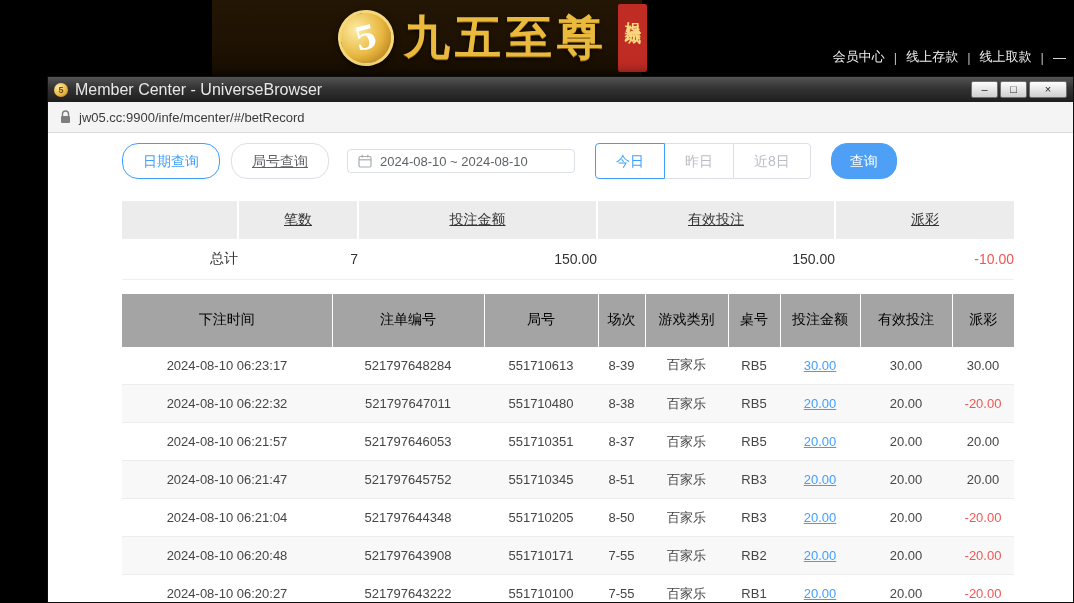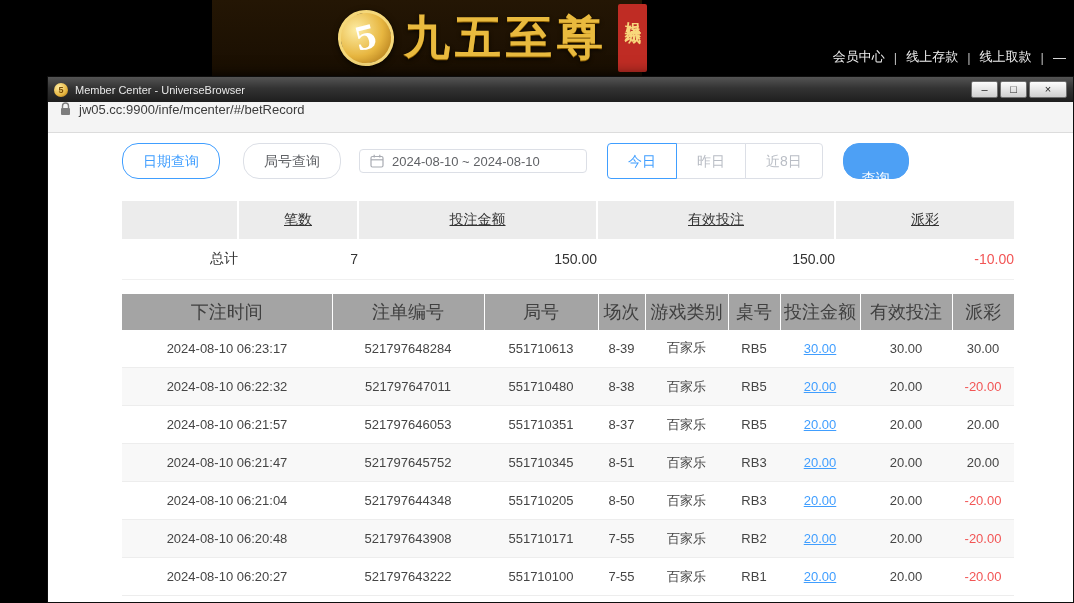--- a/index.html
+++ b/index.html
@@ -30,66 +30,66 @@
 
   
   .browser-window { position:absolute; left:47px; top:76px; width:1027px; height:527px;
     background:#fff; border:1px solid #0e0e0e; box-shadow:0 0 14px rgba(0,0,0,.75);
     display:flex; flex-direction:column; }
   .title-bar { height:25px; background:linear-gradient(180deg,#545454 0%,#333 45%,#1e1e1e 100%);
     display:flex; align-items:center; padding:0 6px; flex:0 0 auto; }
   .fav { width:14px; height:14px; border-radius:50%; flex:0 0 auto;
     background:radial-gradient(circle at 35% 30%, #fdeca3, #e7b640 60%, #a36a10);
     color:#7a4a00; font-size:9px; font-weight:bold; text-align:center; line-height:14px; }
-  .win-title { color:#e8e8e8; font-size:11px; margin-left:7px; flex:1 1 auto;
+  .win-title { color:#e8e8e8; font-size:16px; margin-left:7px; flex:1 1 auto;
     white-space:nowrap; overflow:hidden; }
   .win-btns { display:flex; gap:2px; flex:0 0 auto; }
   .win-btn { height:17px; min-width:27px; padding:0 4px; text-align:center;
     background:linear-gradient(180deg,#fdfdfd,#cfcfcf); border:1px solid #6f6f6f;
     border-radius:2px; color:#222; font-size:11px; line-height:15px; cursor:pointer; }
   .win-btn.close { min-width:38px; }
 
   .url-bar { height:31px; background:#f4f4f4; border-bottom:1px solid #dcdcdc;
-    display:flex; padding:0 12px; flex:0 0 auto; }
+    display:flex; align-items:center; padding:0 12px; flex:0 0 auto; }
   .lock-icon { margin-right:8px; display:flex; }
   .url-text { font-size:13px; color:#3c3c3c; }
 
   .content { flex:1 1 auto; background:#fff; padding:10px 59px 0 74px; overflow:hidden; }
 
   
   .toolbar { display:flex; align-items:center; margin-top:0; }
   .btn { height:36px; line-height:34px; padding:0 20px; font-size:14px; border-radius:16px;
     background:#fff; border:1px solid #dcdfe6; color:#606266; cursor:pointer;
     font-family:inherit; white-space:nowrap; }
   .btn.outline-blue { color:var(--accent,#409eff); border-color:var(--accent,#409eff); }
-  .btn.ml15 { margin-left:23px; }
+  .btn.ml15 { margin-left:11px;text-decoration:underline; }
   .date-input { margin-left:18px; width:228px; height:24px; border:1px solid #dcdfe6;
     border-radius:4px; display:flex; align-items:center; padding:0 10px; cursor:text; }
   .date-input .cal { display:flex; margin-right:8px; }
   .date-input .date-text { font-size:13px; color:#606266; }
   .btn-group { display:inline-flex; margin-left:20px; }
   .btn-group .btn { border-radius:0; margin-left:-1px; position:relative; color:#b9bdc5; }
   .btn-group .btn:first-child { border-radius:4px 0 0 4px; margin-left:0; }
   .btn-group .btn:last-child { border-radius:0 4px 4px 0; }
   .btn-group .btn.active { color:var(--accent,#409eff); border-color:var(--accent,#409eff); z-index:2; }
   .btn.primary { margin-left:20px; background:var(--primary-button-blue,#4da0f5);
-    border-color:var(--primary-button-blue,#4da0f5); color:#fff; padding:17px 18px; }
+    border-color:var(--primary-button-blue,#4da0f5); color:#fff; padding:0 18px; }
 
   
   table { border-collapse:collapse; table-layout:fixed; width:892px; }
   .summary-table { margin-top:22px; }
   .summary-table th { background:#ececec; color:#333; font-weight:normal; font-size:14px;
     height:38px; border-right:2px solid #fff;text-decoration:underline; }
   .summary-table th:last-child { border-right:none; }
   .summary-table td { height:40px; text-align:right; font-size:14px; color:#333;
     border-bottom:1px solid #f0f0f0; }
 
   .bet-table { margin-top:14px; }
-  .bet-table th { background:var(--table-header-gray,#a4a4a4); color:#404040; font-weight:normal;
-    font-size:18px; height:36px; border-right:1px solid #fff; }
+  .bet-table th { background:var(--table-header-gray,#a4a4a4); color:#000000; font-weight:normal;
+    font-size:14px; height:53px; border-right:1px solid #fff; }
   .bet-table th:last-child { border-right:none; }
   .bet-table td { height:38px; text-align:center; font-size:13px; color:#454545;
     border-bottom:1px solid #ededed; }
   .bet-table tbody tr:nth-child(even) { background:#f8f8f8; }
   .bet-table td.link { color:var(--link-blue,#409eff); text-decoration:underline; cursor:pointer; }
   .neg { color:var(--negative-red,#f25555) !important; }
 </style>
 </head>
 <body>
 

